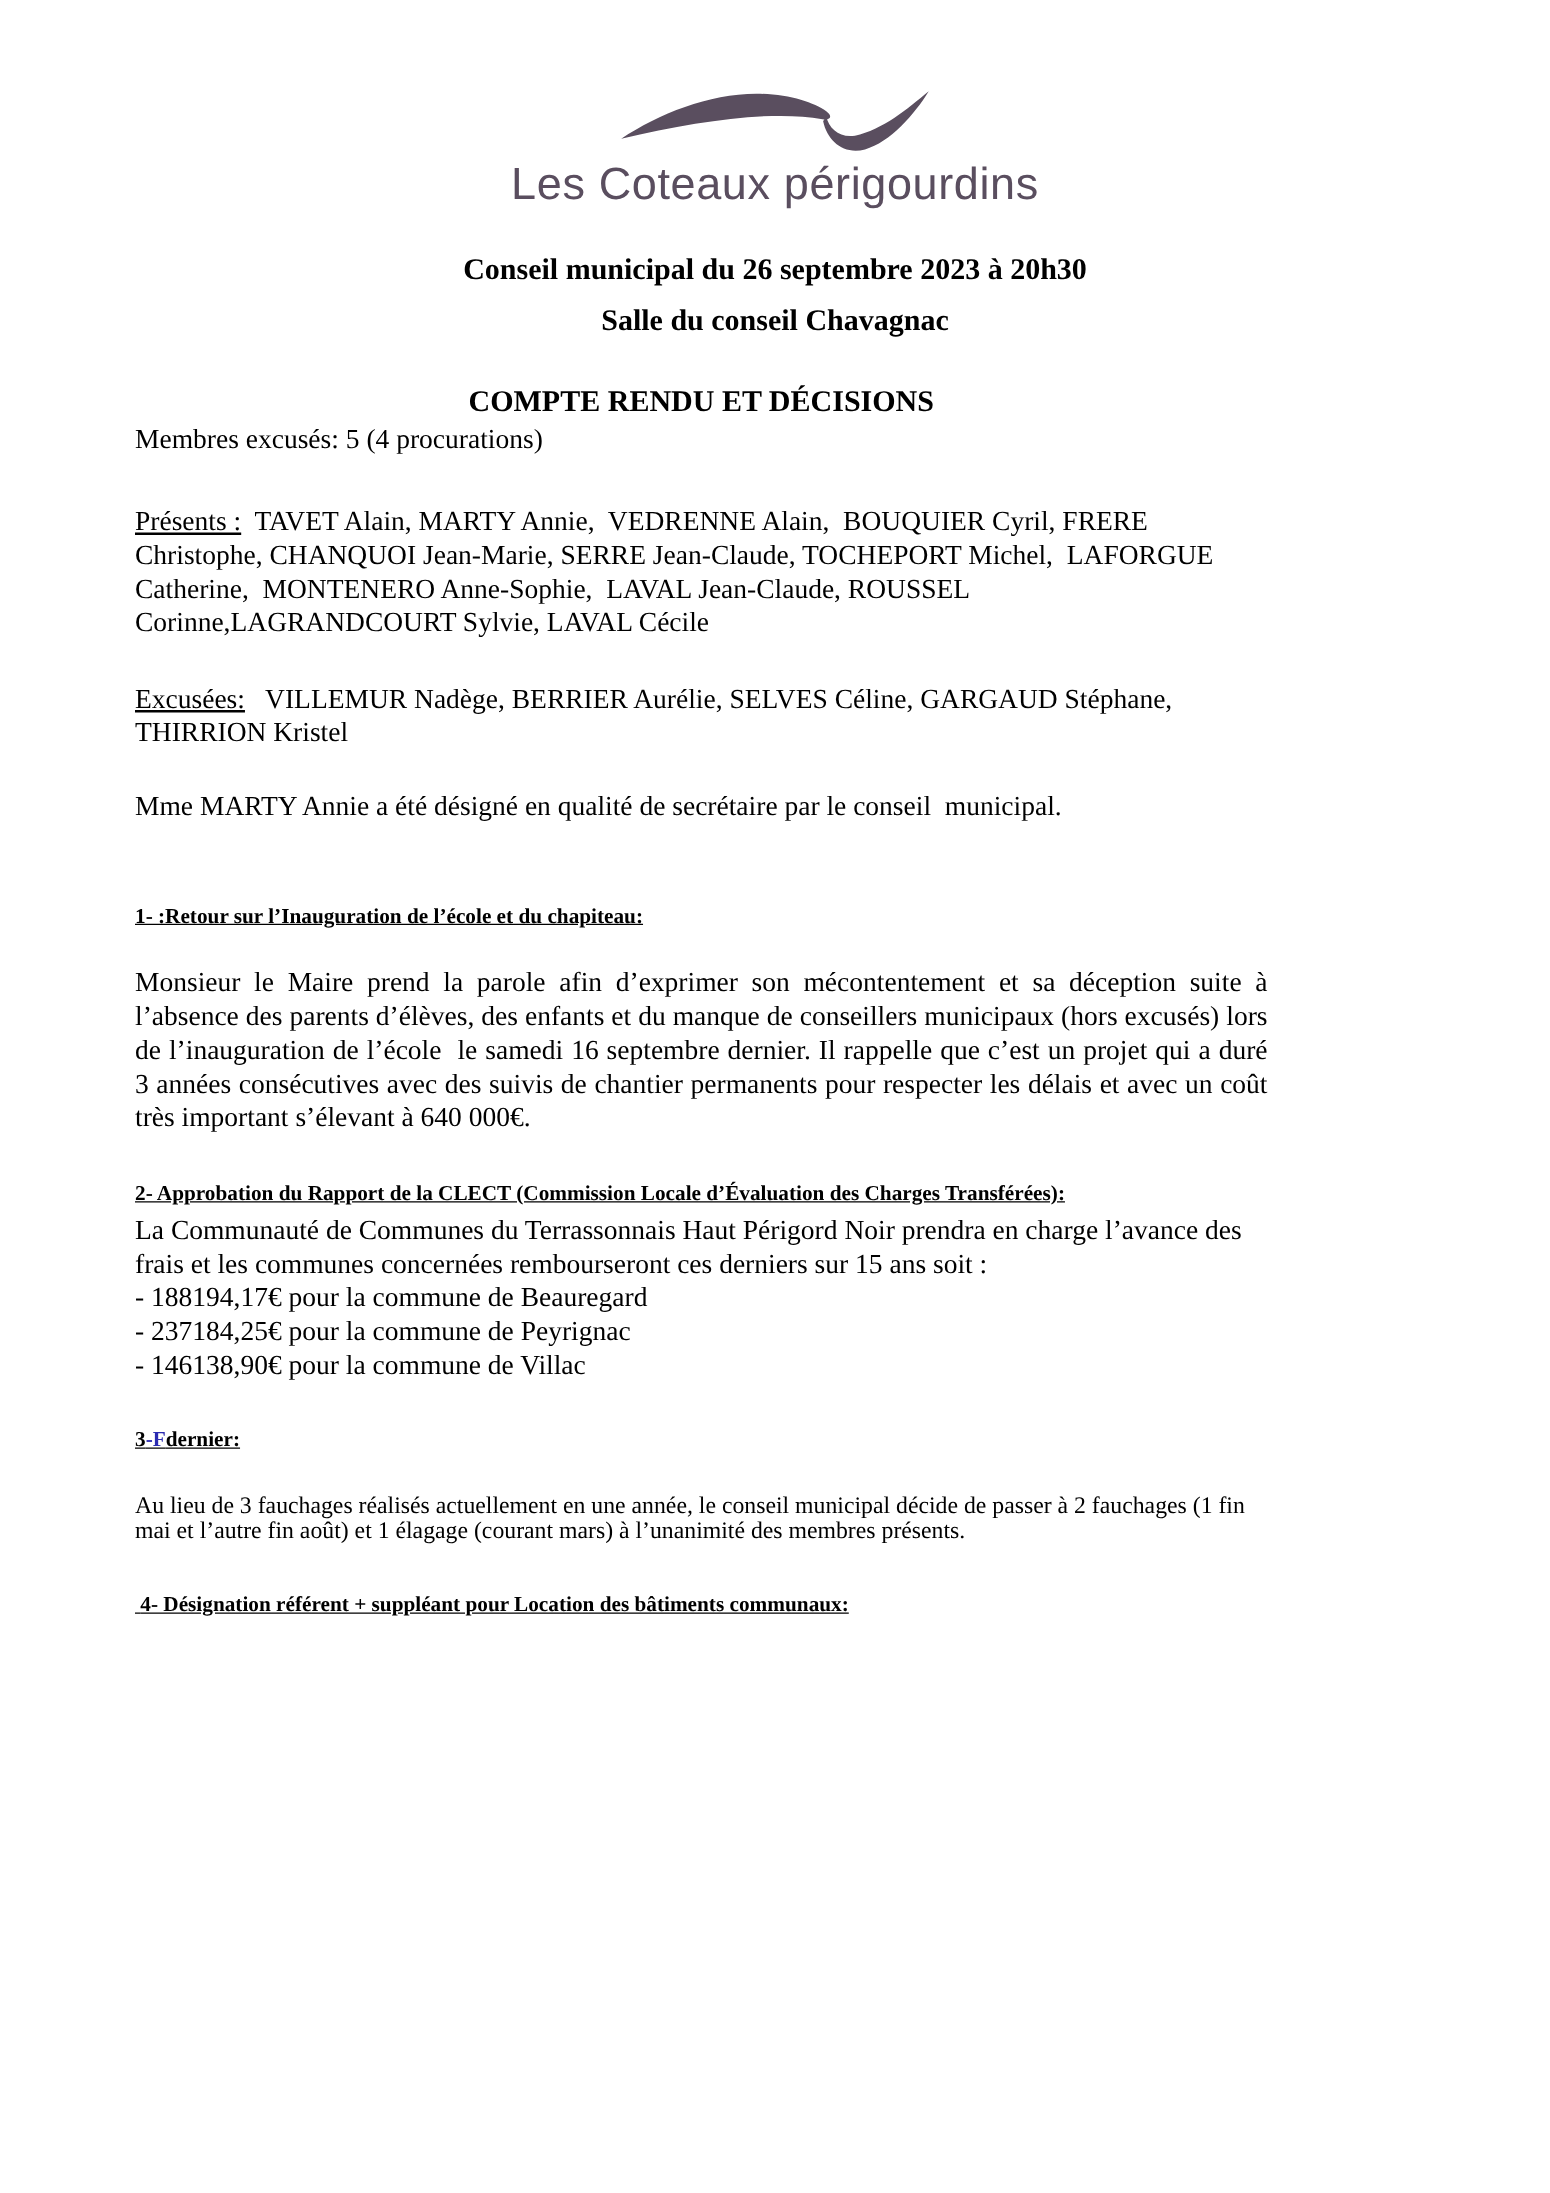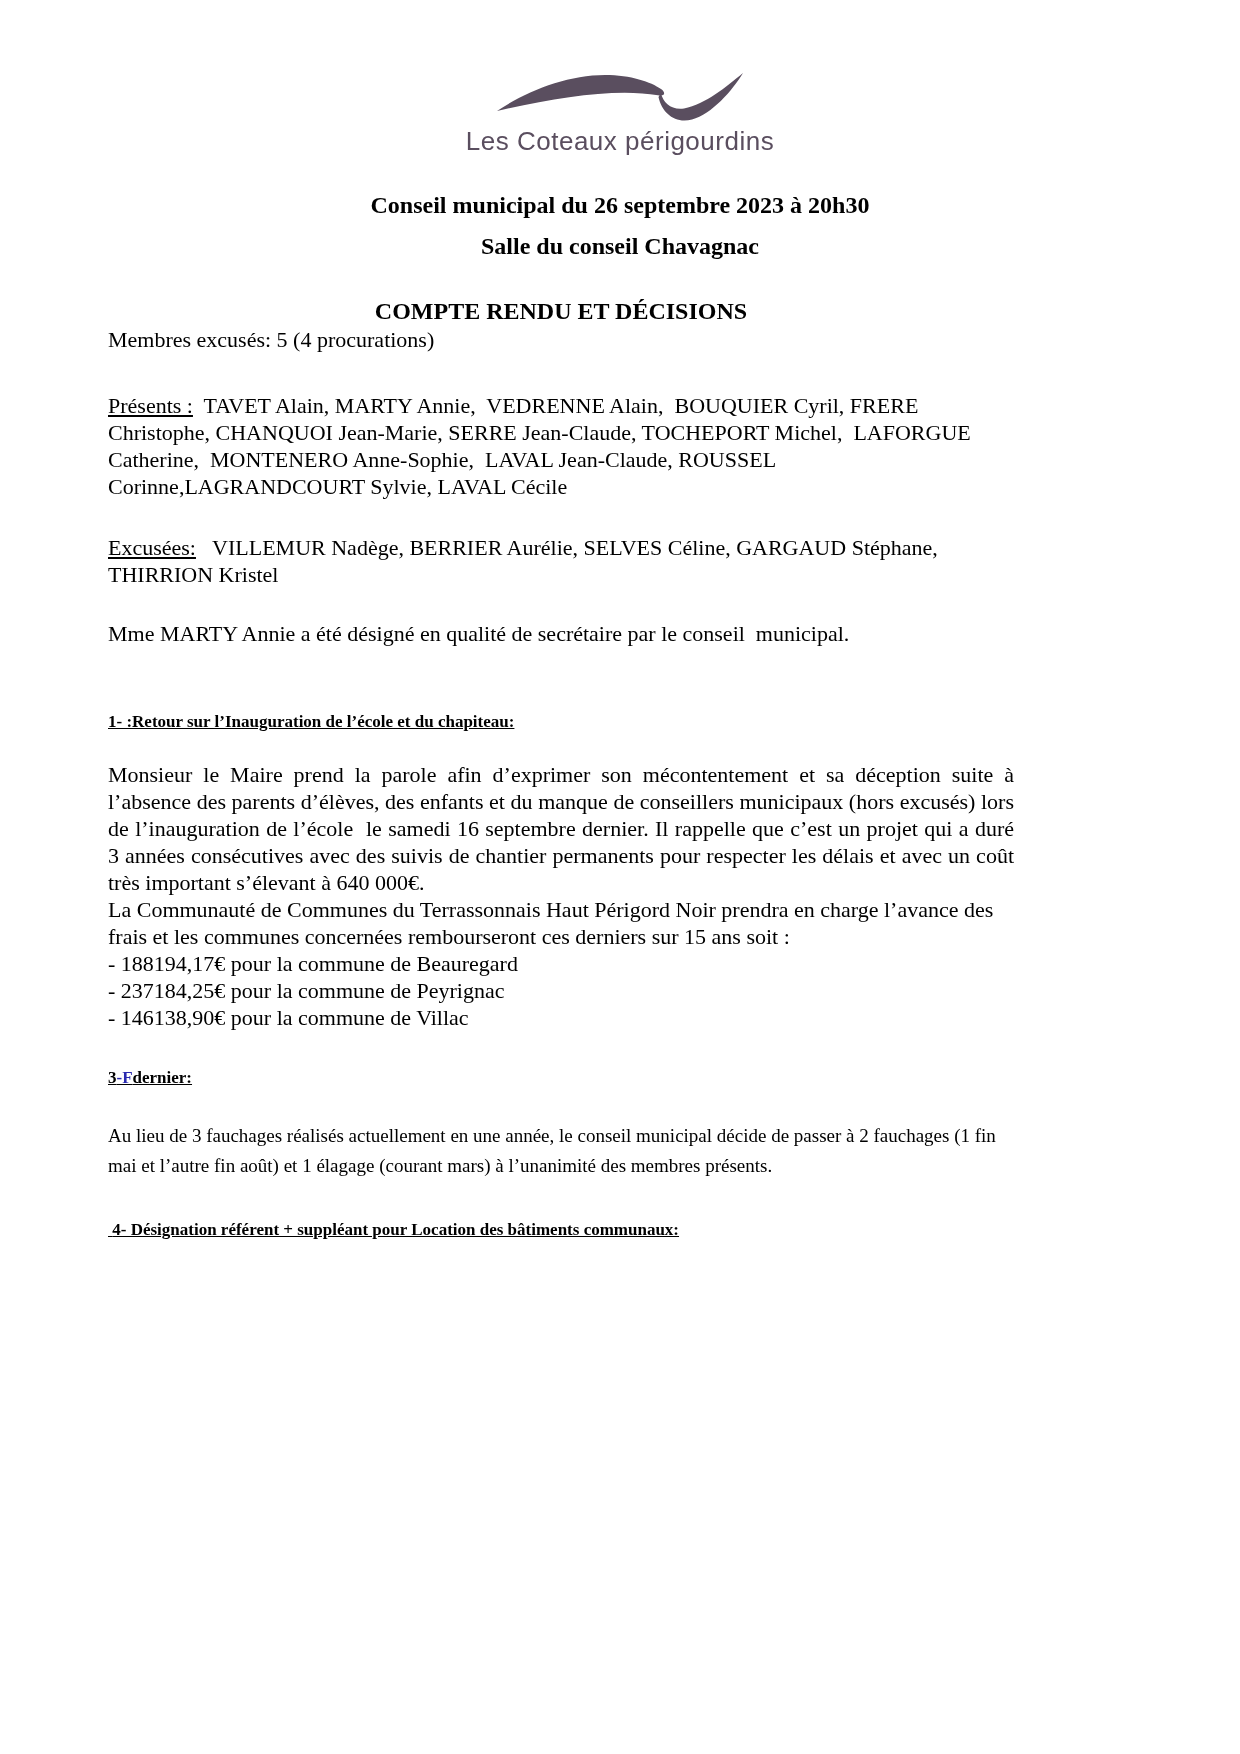--- a/index.html
+++ b/index.html
@@ -13,21 +13,21 @@
     overflow: hidden;
   }
   :root { --logo_purple: #5a4e5f; --heading_blue: #2a2ab0; }
 
   .header { text-align: center; padding-top: 70px; }
   .logo { display: inline-block; }
   .logo-swoosh { display: block; margin: 0 auto; }
   .logo-text {
     font-family: "Liberation Sans", sans-serif;
     font-weight: normal;
-    font-size: 26px;
+    font-size: 36px;
     letter-spacing: 0.5px;
     color: var(--logo_purple);
     margin-top: 2px;
     white-space: nowrap;
   }
   .title-block { margin-top: 34px; }
   .title { margin: 12px; font-size: 24px; font-weight: bold; line-height: 29px; }
   .subject { margin: 26px 0 0 0; font-size: 24px; font-weight: bold; line-height: 29px; text-align: center; }
 
   .content {
@@ -39,21 +39,21 @@
   .content p, .content h3 { margin: 0; white-space: pre-wrap; }
   .justified { text-align: justify; }
   .u { text-decoration: underline; }
   .blue { color: var(--heading_blue); }
   .sec-heading {
     font-size: 17px;
     line-height: 30px;
     font-weight: bold;
     text-decoration: underline;
   }
-  .small-text { font-size: 19px; line-height: 30px; }
+  .small-text { font-size: 19px; line-height: 20px; }
 
   .mt24 { margin-top: 24px !important; }
   .mt26 { margin-top: 26px !important; }
   .mt28 { margin-top: 28px !important; }
   .mt32 { margin-top: 32px !important; }
   .mt33 { margin-top: 33px !important; }
   .mt34 { margin-top: 34px !important; }
   .mt39 { margin-top: 39px !important; }
   .mt60 { margin-top: 60px !important; }
 </style>
@@ -85,20 +85,21 @@
 
     <p class="mt39"><span class="u">Présents :</span><span>  TAVET Alain, MARTY Annie,  VEDRENNE Alain,  BOUQUIER Cyril, FRERE Christophe, CHANQUOI Jean-Marie, SERRE Jean-Claude, TOCHEPORT Michel,  LAFORGUE Catherine,  MONTENERO Anne-Sophie,  LAVAL Jean-Claude, ROUSSEL Corinne,LAGRANDCOURT Sylvie, LAVAL Cécile</span></p>
 
     <p class="mt34"><span class="u">Excusées:</span><span>   VILLEMUR Nadège, BERRIER Aurélie, SELVES Céline, GARGAUD Stéphane, THIRRION Kristel</span></p>
 
     <p class="mt32">Mme MARTY Annie a été désigné en qualité de secrétaire par le conseil  municipal.</p>
 
     <h3 class="sec-heading mt60">1- :Retour sur l’Inauguration de l’école et du chapiteau:</h3>
     <p class="justified mt24">Monsieur le Maire prend la parole afin d’exprimer son mécontentement et sa déception suite à l’absence des parents d’élèves, des enfants et du manque de conseillers municipaux (hors excusés) lors de l’inauguration de l’école  le samedi 16 septembre dernier. Il rappelle que c’est un projet qui a duré 3 années consécutives avec des suivis de chantier permanents pour respecter les délais et avec un coût très important s’élevant à 640 000€.</p>
 
+    <h3 class="sec-heading mt33">2- Approbation du Rapport de la CLECT (Commission Locale d’Évaluation des Charges Transférées):</h3>
     <p>La Communauté de Communes du Terrassonnais Haut Périgord Noir prendra en charge l’avance des frais et les communes concernées rembourseront ces derniers sur 15 ans soit :</p>
     <div>
       <p>- 188194,17€ pour la commune de Beauregard</p>
       <p>- 237184,25€ pour la commune de Peyrignac</p>
       <p>- 146138,90€ pour la commune de Villac</p>
     </div>
 
     <h3 class="sec-heading mt32"><span>3</span><span class="blue">-F</span><span>dernier:</span></h3>
     <p class="small-text mt28">Au lieu de 3 fauchages réalisés actuellement en une année, le conseil municipal décide de passer à 2 fauchages (1 fin mai et l’autre fin août) et 1 élagage (courant mars) à l’unanimité des membres présents.</p>
 

